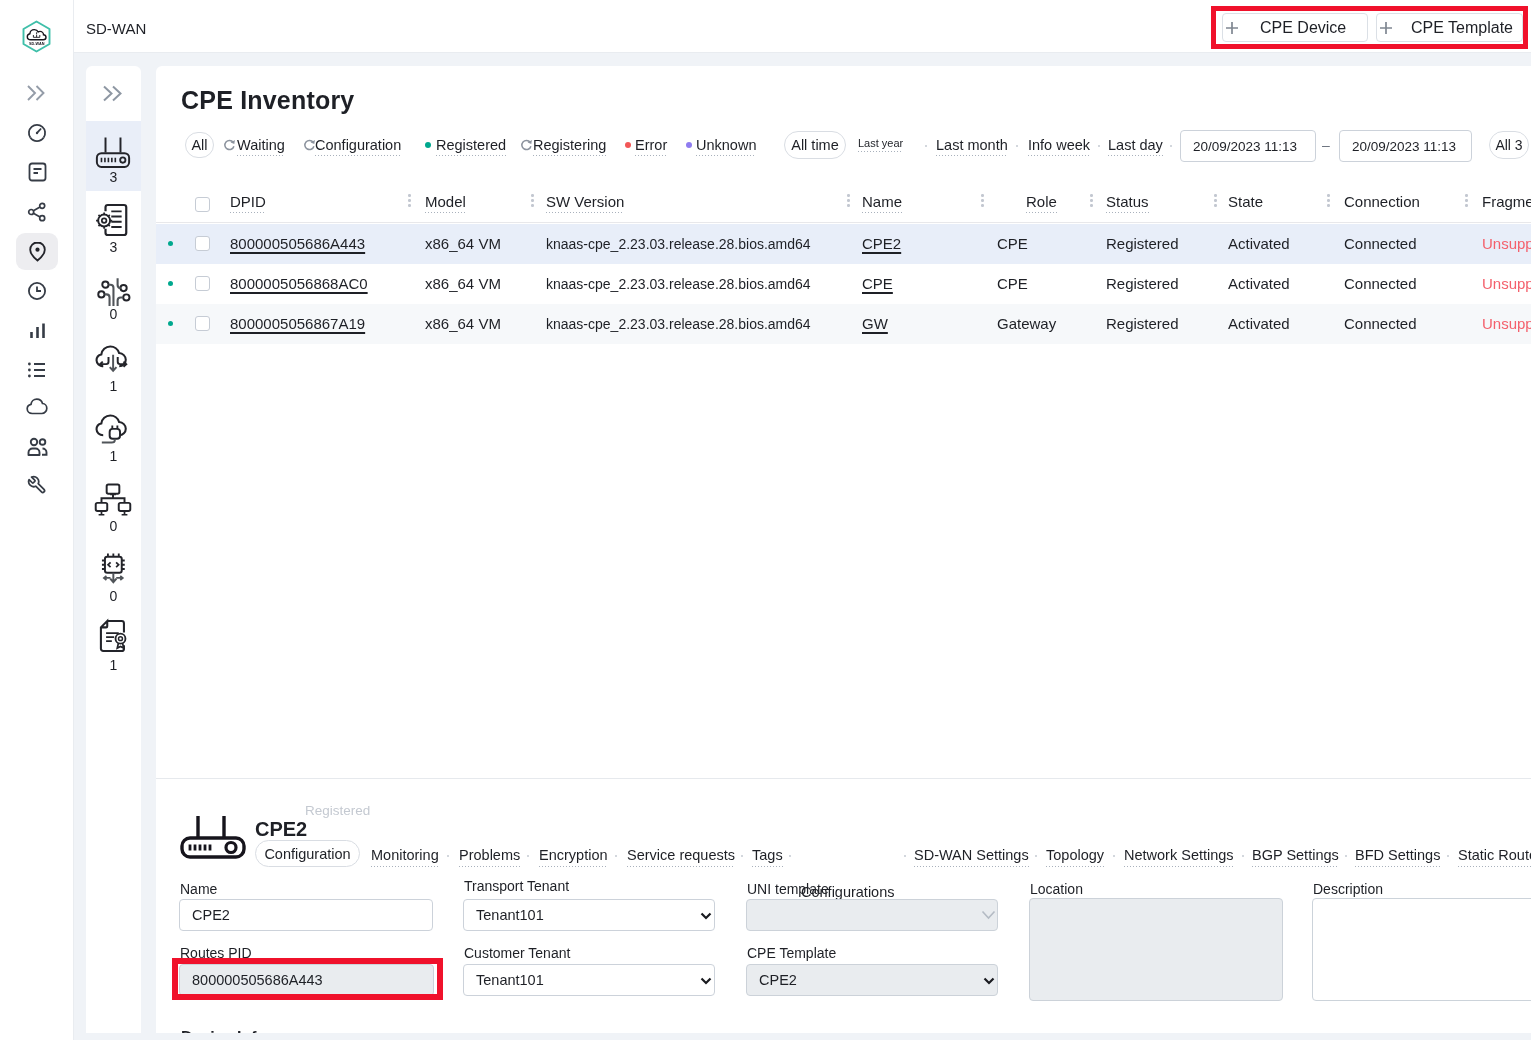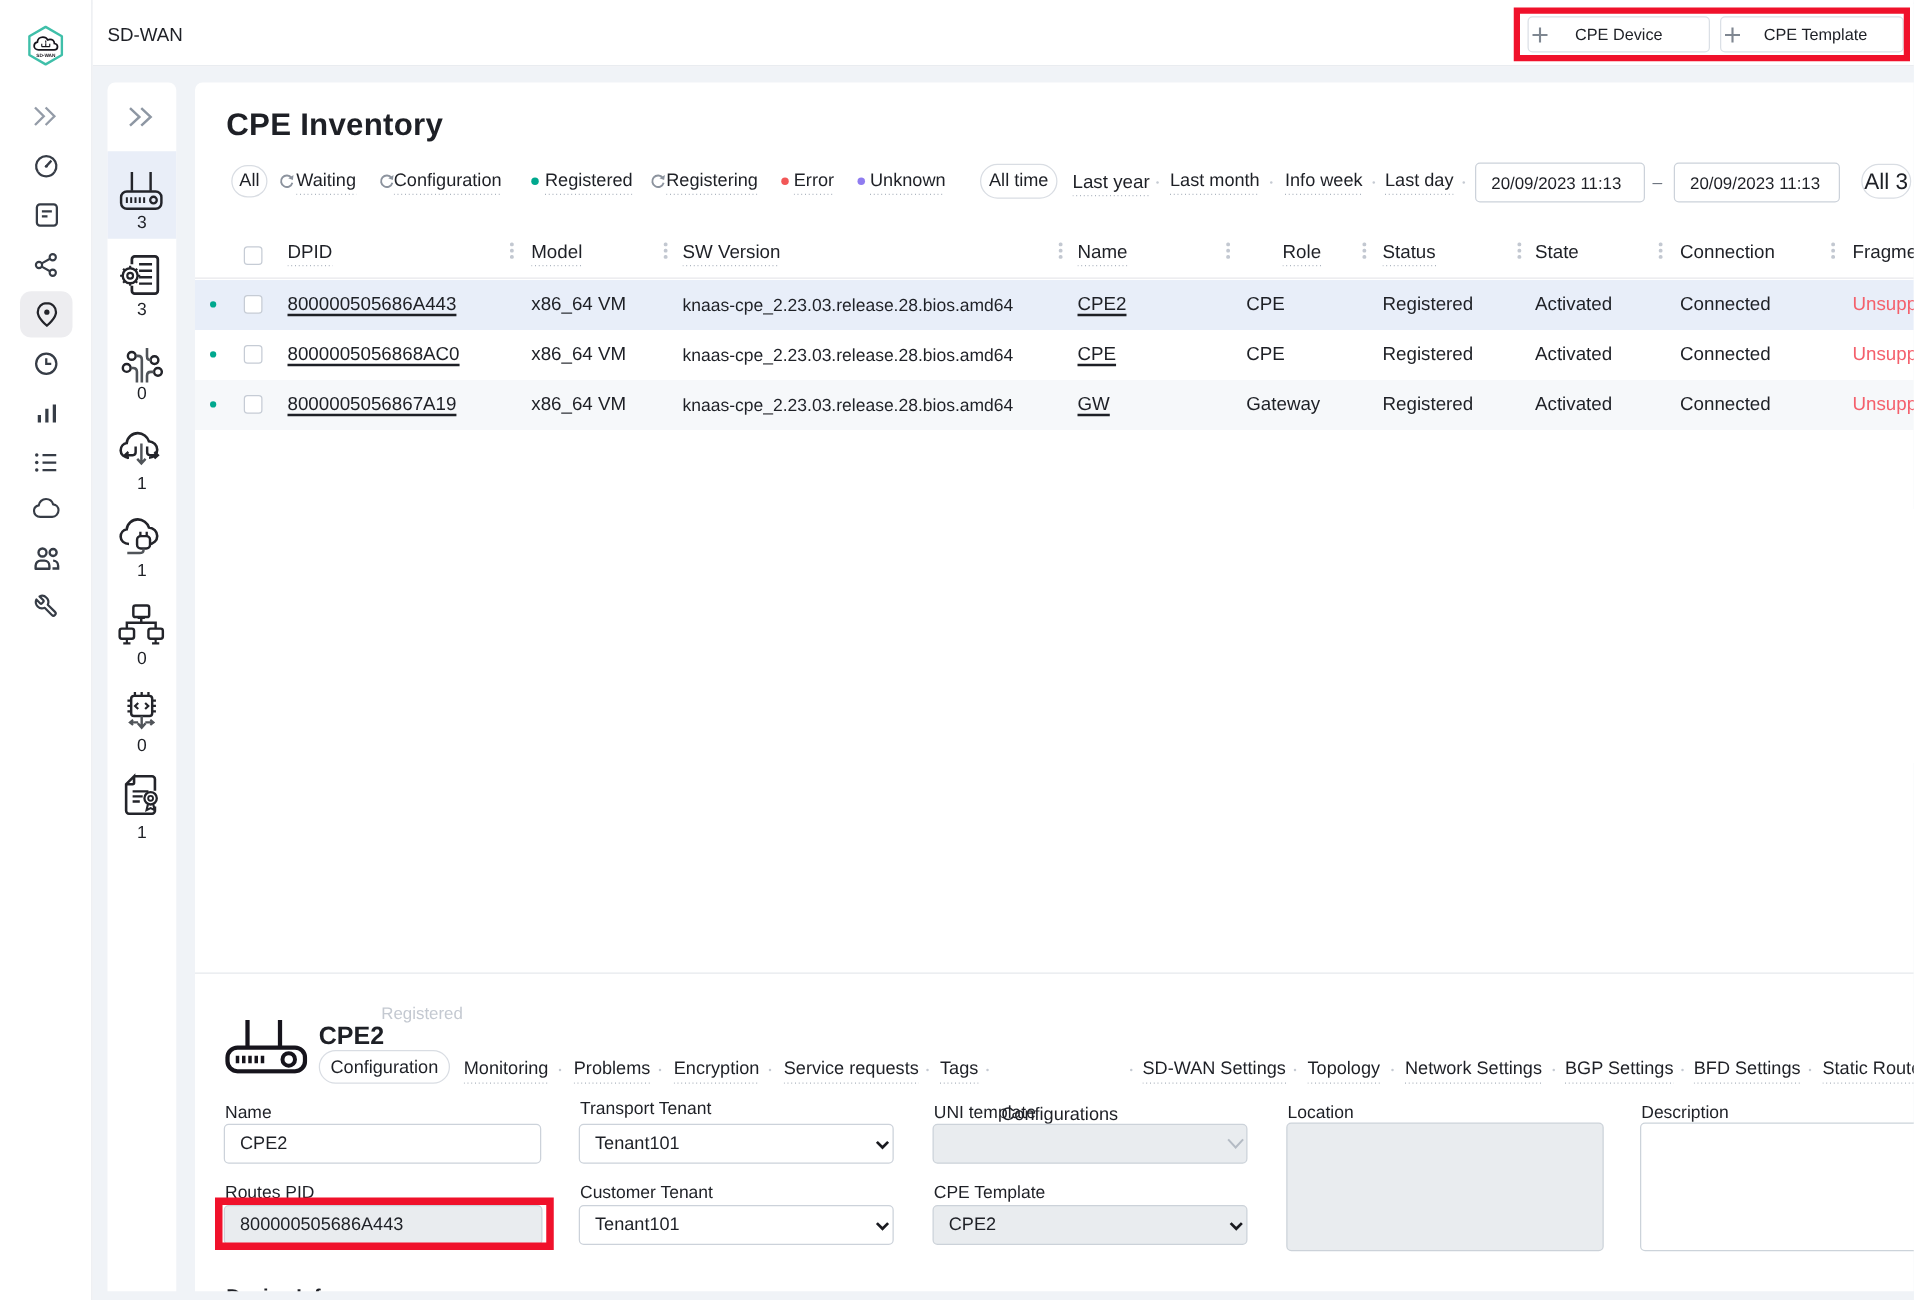--- a/index.html
+++ b/index.html
@@ -1,21 +1,21 @@
 <!DOCTYPE html>
 <html><head>
 <meta charset="utf-8">
 <style>
 *{margin:0;padding:0;box-sizing:border-box}
 html,body{width:1531px;height:1040px;overflow:hidden;background:#f0f3f7;
   font-family:"Liberation Sans",sans-serif;color:#1e2026;}
 .abs{position:absolute}
 .panel{background:#fff}
 .btn{background:#fff;border:1px solid #dbe0e6;border-radius:4px;display:flex;align-items:center;
-  justify-content:flex-start;font-size:13px;color:#1e2026;padding-left:7px}
+  justify-content:flex-start;font-size:16px;color:#1e2026;padding-left:7px}
 .pill{border:1px solid #d9dde3;border-radius:14px;display:flex;align-items:center;justify-content:center;
   font-size:14.5px;color:#1e2026;background:#fff}
 .du{padding-bottom:3px;background:linear-gradient(90deg,#a9b1bc 1px,transparent 1px) left bottom / 3px 1px repeat-x}
 .lnk{text-decoration:underline;text-underline-offset:3px;text-decoration-thickness:1.5px}
 .cell{position:absolute;font-size:15px;color:#1e2026;white-space:nowrap}
 .cb{position:absolute;width:15px;height:15px;background:#fff;border:1px solid #c6ccd5;border-radius:3px}
 .vd{position:absolute;width:2.5px;height:2.5px;border-radius:50%;background:#c3c8d1;box-shadow:0 5px 0 #c3c8d1,0 10px 0 #c3c8d1}
 .flbl{position:absolute;font-size:14px;color:#1e2026;white-space:nowrap}
 .fin{position:absolute;height:32px;border:1px solid #ccd2da;border-radius:4px;background:#fff;
   font-size:14.5px;color:#1e2026;display:flex;align-items:center;padding-left:12px;white-space:nowrap}
@@ -211,32 +211,32 @@
 <svg class="abs" style="left:364px;top:73px" width="12" height="12" viewBox="0 0 12 12">
       <path d="M10.2 3.3 A4.6 4.6 0 1 0 10.9 7.2" fill="none" stroke="#8c939e" stroke-width="1.5"></path>
       <path d="M11.9 1 L11.3 4.9 L7.6 3.6 Z" fill="#8c939e"></path>
     </svg>
 <div class="abs du" style="left:377px;top:71px;font-size:14.5px">Registering</div>
 <div class="abs" style="left:469px;top:76px;width:6px;height:6px;border-radius:50%;background:#f25757"></div>
 <div class="abs du" style="left:479px;top:71px;font-size:14.5px">Error</div>
 <div class="abs" style="left:530px;top:76px;width:6px;height:6px;border-radius:50%;background:#8f7cf0"></div>
 <div class="abs du" style="left:540px;top:71px;font-size:14.5px">Unknown</div>
 <div class="pill abs" style="left:628px;top:65px;width:62px;height:28px">All time</div>
-<div class="abs du" style="left:702px;top:71px;font-size:15px">Last year</div>
+<div class="abs du" style="left:702px;top:71px;font-size:11px">Last year</div>
 <div class="sep" style="left:769px;top:79px"></div>
 <div class="sep" style="left:860px;top:79px"></div>
 <div class="sep" style="left:942px;top:79px"></div>
 <div class="sep" style="left:1014px;top:79px"></div>
 <div class="abs du" style="left:780px;top:71px;font-size:14.5px">Last month</div>
 <div class="abs du" style="left:872px;top:71px;font-size:14.5px">Info week</div>
 <div class="abs du" style="left:952px;top:71px;font-size:14.5px">Last day</div>
 <div class="fin abs" style="left:1024px;top:64px;width:136px;font-size:13.5px">20/09/2023 11:13</div>
 <div class="abs" style="left:1166px;top:71px;font-size:14px;color:#6f7681">–</div>
 <div class="fin abs" style="left:1183px;top:64px;width:133px;font-size:13.5px">20/09/2023 11:13</div>
-<div class="pill abs" style="left:1333px;top:65px;width:40px;height:28px;font-size:18px">All 3</div>
+<div class="pill abs" style="left:1333px;top:65px;width:40px;height:28px;font-size:14px">All 3</div>
 
 <div class="cb abs" style="left:39px;top:131px"></div>
 <div class="cell du" style="left:74px;top:127px">DPID</div>
 <div class="cell du" style="left:269px;top:127px">Model</div>
 <div class="cell du" style="left:390px;top:127px">SW Version</div>
 <div class="cell du" style="left:706px;top:127px">Name</div>
 <div class="cell du" style="left:870px;top:127px">Role</div>
 <div class="cell du" style="left:950px;top:127px">Status</div>
 <div class="cell" style="left:1072px;top:127px">State</div>
 <div class="cell" style="left:1188px;top:127px">Connection</div>

